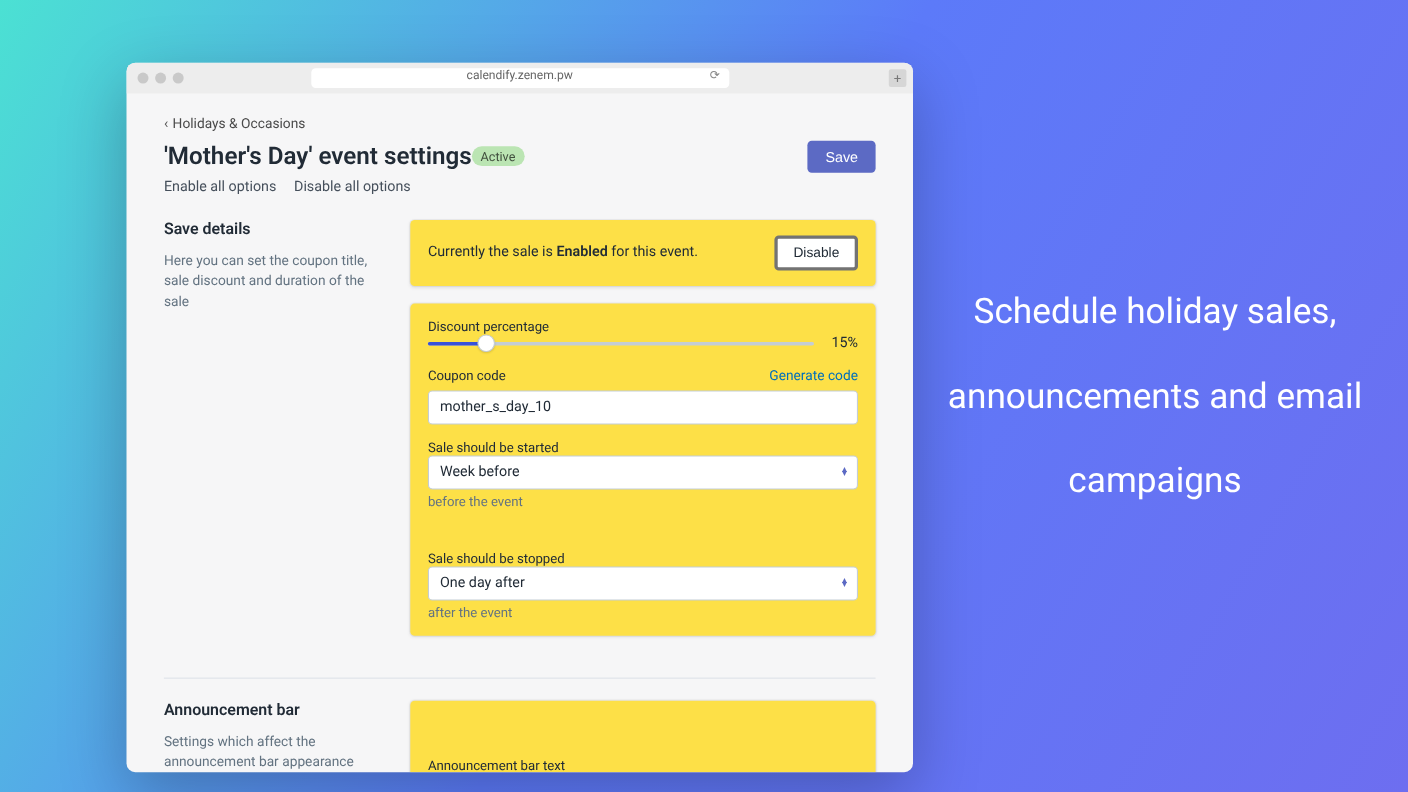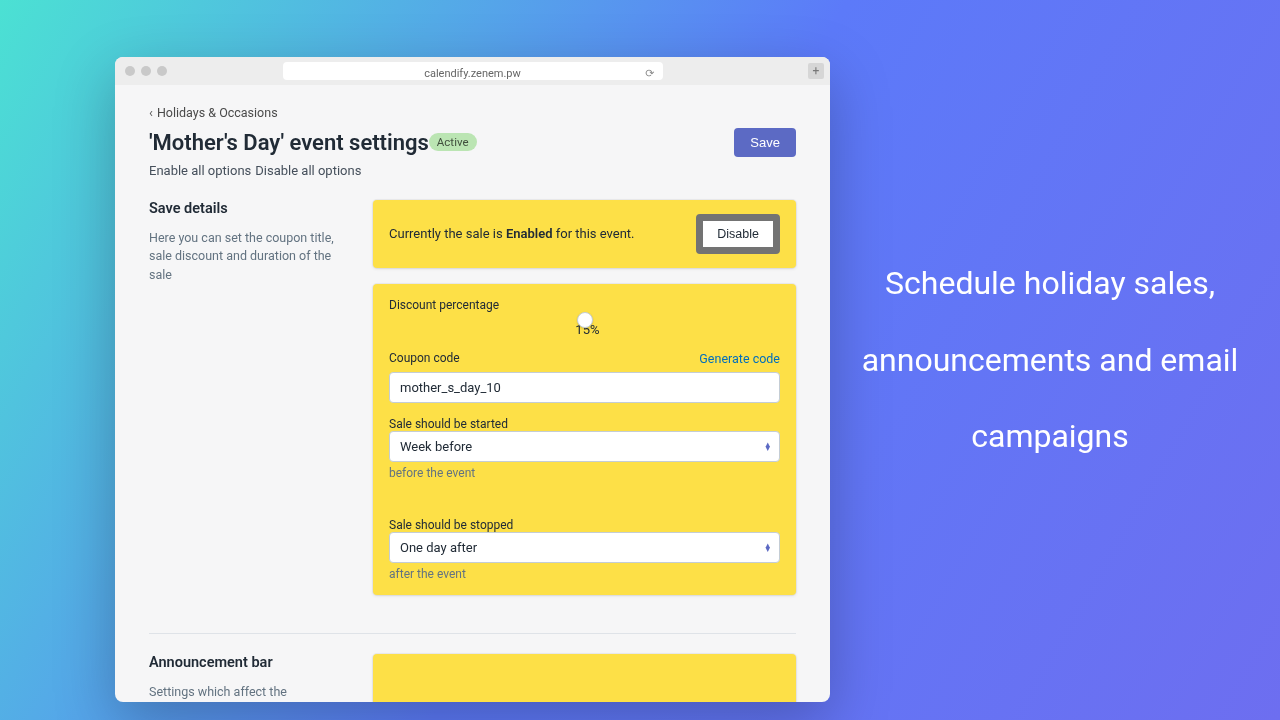--- a/index.html
+++ b/index.html
@@ -15,59 +15,59 @@
   border-radius: 8px; box-shadow: 0 20px 60px rgba(0,0,0,0.25);
   margin-left: 115px; margin-top: 38px; overflow: hidden;
   display: flex; flex-direction: column;
 }
 .chrome { height: 28px; background: #ededed; display: flex; align-items: center; padding: 0 10px; position: relative; }
 .dots { display: flex; gap: 6px; }
 .dot { width: 10px; height: 10px; border-radius: 50%; background: #c9c9c9; }
 .urlbar {
   position: absolute; left: 50%; transform: translateX(-50%);
   width: 380px; height: 18px; background: #fff; border-radius: 4px;
-  font-size: 11px; color: #666; display: flex; align-items: flex-end; justify-content: center;
+  font-size: 11px; color: #666; display: flex; align-items: flex-start; justify-content: center;
 }
 .reload { position: absolute; right: 8px; font-size: 11px; color: #888; }
 .plusbox { position: absolute; right: 6px; top: 6px; width: 16px; height: 16px; background: #d6d6d6; border-radius: 2px; display: flex; align-items: center; justify-content: center; font-size: 12px; color: #777; }
 .content { flex: 1; overflow: hidden; padding: 20px 34px 0 34px; color: #212b36; }
 .breadcrumb { display: flex; align-items: center; gap: 4px; font-size: 12.5px; color: #4a4a4a; margin-bottom: 8px; cursor: pointer; }
 .chev { font-size: 13px; color: #5a5a5a; }
 .titlebar { display: flex; align-items: center; justify-content: space-between; }
 .titleleft { display: flex; align-items: center; gap: 0; }
 h1 { font-size: 22px; font-weight: 600; }
 .badge { background: #bbe5b3; color: #414f3e; font-size: 11.5px; padding: 2px 8px; border-radius: 10px; }
 .save-btn { background: #5c6ac4; color: #fff; border: none; border-radius: 4px; padding: 7px 16px; font-size: 13px; cursor: pointer; }
-.quicklinks { display: flex; gap: 4px; font-size: 13px; color: #454f5b; margin-top: 6px; margin-bottom: 22px; }
+.quicklinks { display: flex; gap: 16px; font-size: 13px; color: #454f5b; margin-top: 6px; margin-bottom: 22px; }
 .quicklinks span { cursor: pointer; }
 .row { display: flex; gap: 24px; margin-bottom: 22px; }
 .side { width: 200px; flex-shrink: 0; }
 .side h2 { font-size: 14.5px; font-weight: 600; margin-bottom: 12px; color: #212b36; }
 .side p { font-size: 12.5px; color: #637381; line-height: 1.5; }
 .cards { flex: 1; }
 .card { background: #fde047; border-radius: 4px; box-shadow: 0 0 0 1px rgba(63,63,68,0.06), 0 1px 3px rgba(63,63,68,0.12); margin-bottom: 16px; padding: 14px 16px; }
 .card-split { display: flex; align-items: center; justify-content: space-between; }
 .status-text { font-size: 13px; color: #212b36; }
 .status-text b { font-weight: 600; }
-.outline-btn { background: #fff; border: 7px solid #737373; border-radius: 4px; padding: 6px 14px; font-size: 12.5px; cursor: pointer; color: #212b36; }
+.outline-btn { background: #fff; border: 3px solid #737373; border-radius: 4px; padding: 6px 14px; font-size: 12.5px; cursor: pointer; color: #212b36; }
 .primary-sm { background: #5c6ac4; color: #fff; border: none; border-radius: 4px; padding: 6px 14px; font-size: 12.5px; cursor: pointer; }
 .field { margin-bottom: 14px; }
 .field:last-child { margin-bottom: 0; margin-top: 38px; }
 .field-head { display: flex; justify-content: space-between; margin-bottom: 6px; }
 .label { font-size: 12px; color: #212b36; }
 .link { font-size: 12.5px; color: #006fbb; cursor: pointer; }
 .hint { font-size: 12px; color: #637381; margin-top: 4px; }
 .input, .select {
   width: 100%; border: 1px solid #c4cdd5; border-radius: 4px;
   padding: 7px 10px; font-size: 13px; color: #212b36; background: #fff;
   font-family: inherit;
 }
 .select { display: flex; justify-content: space-between; align-items: center; cursor: pointer; }
 .sel-ic { font-size: 9px; color: #5c6ac4; line-height: 0.5; letter-spacing: -1px; }
-.slider-row { display: flex; align-items: center; gap: 10px; flex-direction: column; }
+.slider-row { display: flex; align-items: center; gap: 10px; }
 .slider { position: relative; flex: 1; height: 16px; }
 .track { position: absolute; top: 7px; left: 0; right: 0; height: 3px; background: #c4cdd5; border-radius: 2px; }
 .fill { position: absolute; top: 7px; left: 0; height: 3px; background: #3852d9; border-radius: 2px; }
 .thumb { position: absolute; top: 0; width: 16px; height: 16px; background: #fff; border: 1px solid #c4cdd5; border-radius: 50%; box-shadow: 0 1px 2px rgba(0,0,0,0.15); transform: translateX(-50%); }
 .slider-val { font-size: 13px; color: #212b36; min-width: 30px; text-align: right; }
 .hr { height: 1px; background: #dfe3e8; margin: 0 0 20px 0; }
 .marketing { color: #fff; font-size: 32px; line-height: 2.4; text-align: center; flex: 1; padding: 0 40px 0 30px; font-weight: 400; }
 </style>
 </head>
 <body>

